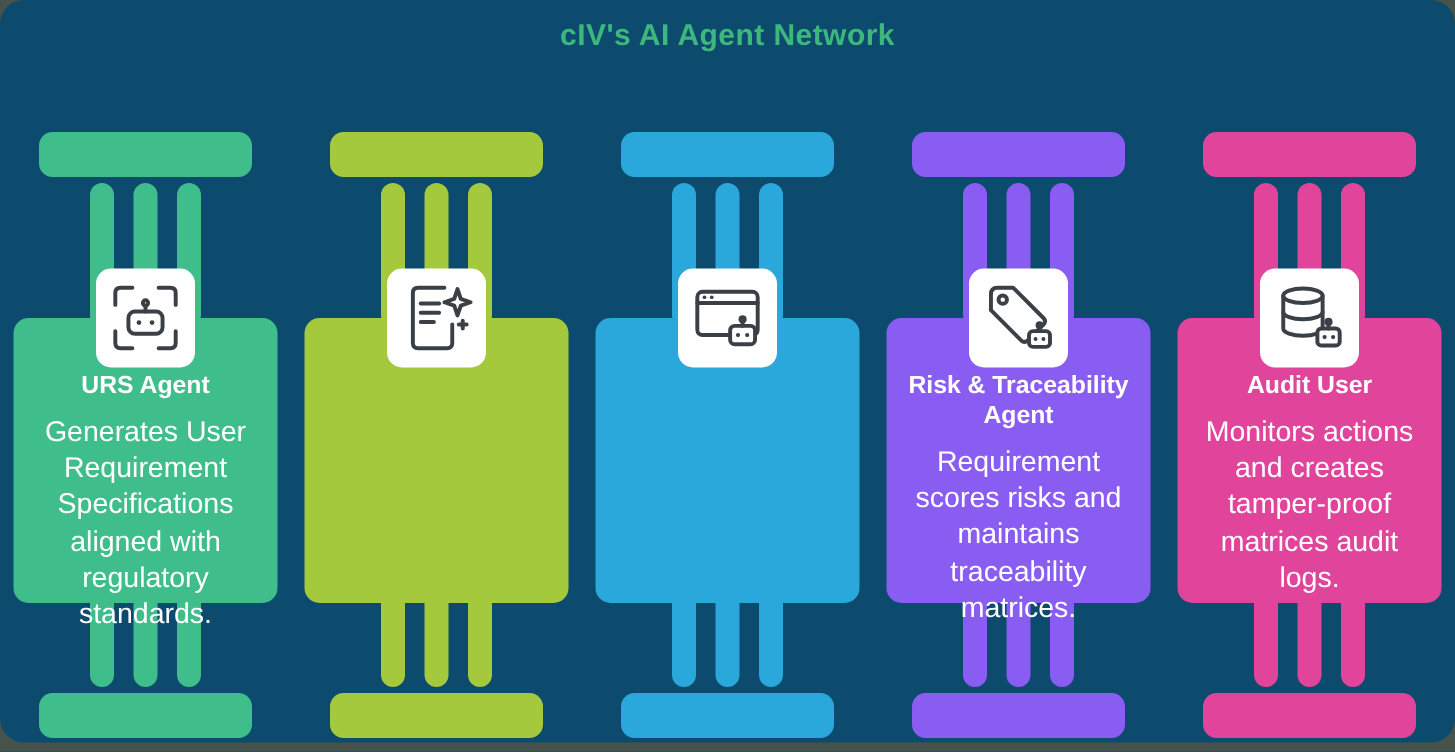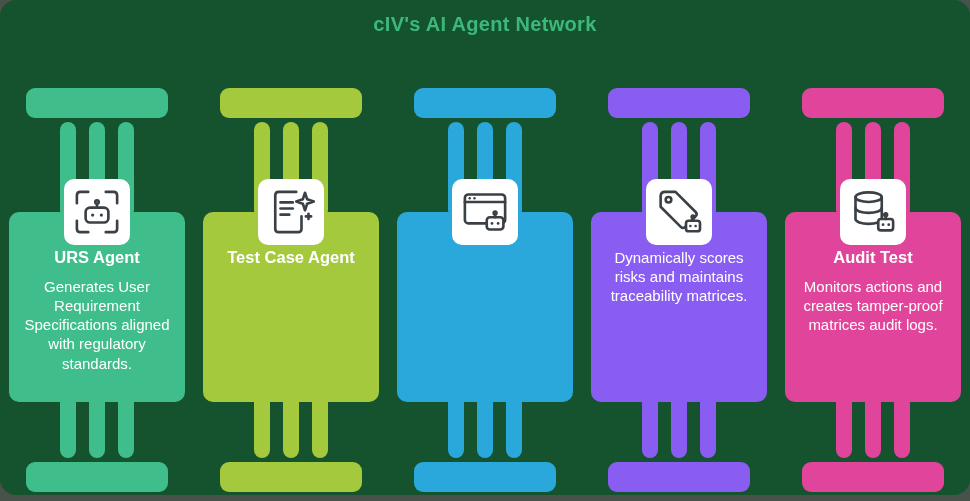--- a/index.html
+++ b/index.html
@@ -5,21 +5,21 @@
   * { margin:0; padding:0; box-sizing:border-box; }
   html,body { width:970px; height:501px; }
   body {
     font-family:"Liberation Sans", sans-serif;
     background:#47524a;
     position:relative;
     overflow:hidden;
   }
   .panel {
     position:absolute; left:0; right:0; top:0; bottom:6px;
-    background:#14532d; border-radius:16px;text-decoration:underline;
+    background:#0c4a6e; border-radius:16px;text-decoration:underline;
   }
   .main-title {
     position:absolute; top:13px; left:0; width:100%;
     text-align:center; font-size:20px; font-weight:bold;
     letter-spacing:.3px; color:var(--c,#3cb87d);
   }
   .row {
     position:absolute; top:88px; left:0; width:100%;
     display:flex; justify-content:center;
   }
@@ -37,21 +37,21 @@
   .bars.top { top:34px; height:96px; }
   .bars.bottom { top:306px; height:64px; }
   .bars i { display:block; width:16px; height:100%; border-radius:8px; background:var(--c); }
   .card {
     position:absolute; top:124px; left:50%; transform:translateX(-50%);
     width:176px; height:190px; border-radius:10px; background:var(--c);
     z-index:2; color:#ffffff; text-align:center;
     padding:36px 10px 10px 10px;
   }
   .card h2 { font-size:16.5px; font-weight:bold; line-height:1.2; margin-bottom:9px; }
-  .card p { font-size:15px; line-height:1.28; }
+  .card p { font-size:19px; line-height:1.28; }
   .icon-box {
     position:absolute; top:124px; left:50%; transform:translate(-50%,-50%);
     width:66px; height:66px; background:#ffffff; border-radius:10px;
     z-index:3; display:flex; align-items:center; justify-content:center;
   }
   .icon-box svg { width:56px; height:56px; stroke:#3a4046; stroke-width:3;
     fill:none; stroke-linecap:round; stroke-linejoin:round; }
   .icon-box svg .fl { fill:#3a4046; stroke:none; }
   .icon-box svg .wh { fill:#ffffff; }
 </style>
@@ -102,21 +102,20 @@
           <i></i>
           <i></i>
       </div>
       <div class="bars bottom">
         <i></i>
           <i></i>
           <i></i>
       </div>
       <div class="cap bottom"></div>
       <div class="card">
-        <h2>Test Case Agent</h2>
       </div>
       <div class="icon-box">
         <svg viewBox="0 0 64 64">
           <path d="M38 9 H18 Q14 9 14 13 V51 Q14 55 18 55 H40 Q44 55 44 51 V37"></path>
           <path d="M20 21 H34"></path>
             <path d="M20 28 H34"></path>
             <path d="M20 35 H30"></path>
           <path d="M48 10 L50.5 17.5 L58 20 L50.5 22.5 L48 30 L45.5 22.5 L38 20 L45.5 17.5 Z"></path>
           <path d="M52 34 V40 M49 37 H55"></path>
         </svg>
@@ -160,21 +159,22 @@
           <i></i>
           <i></i>
       </div>
       <div class="bars bottom">
         <i></i>
           <i></i>
           <i></i>
       </div>
       <div class="cap bottom"></div>
       <div class="card">
-        <p>Dynamically scores risks and maintains traceability matrices.</p>
+        <h2>Risk &amp; Traceability Agent</h2>
+        <p>Requirement scores risks and maintains traceability matrices.</p>
       </div>
       <div class="icon-box">
         <svg viewBox="0 0 64 64">
           <path d="M11 26 V14 Q11 9 16 9 H28 L51 32 Q53.5 34.5 51 37 L39 49 Q36.5 51.5 34 49 Z"></path>
           <circle cx="20" cy="18" r="3.2"></circle>
           <rect class="wh" x="40" y="42" width="16" height="12" rx="3"></rect>
           <circle class="fl" cx="45" cy="48" r="1.5"></circle>
           <circle class="fl" cx="51" cy="48" r="1.5"></circle>
           <path d="M48 42 V39"></path>
             <circle cx="48" cy="37.5" r="1.5"></circle>
@@ -189,21 +189,21 @@
           <i></i>
           <i></i>
       </div>
       <div class="bars bottom">
         <i></i>
           <i></i>
           <i></i>
       </div>
       <div class="cap bottom"></div>
       <div class="card">
-        <h2>Audit Test</h2>
+        <h2>Audit User</h2>
         <p>Monitors actions and creates tamper-proof matrices audit logs.</p>
       </div>
       <div class="icon-box">
         <svg viewBox="0 0 64 64">
           <ellipse cx="27" cy="15" rx="15" ry="5.5"></ellipse>
           <path d="M12 15 V40 A15 5.5 0 0 0 42 40 V15"></path>
           <path d="M12 27.5 A15 5.5 0 0 0 42 27.5"></path>
           <rect class="wh" x="38" y="40" width="17" height="13" rx="3"></rect>
           <circle class="fl" cx="43.5" cy="46.5" r="1.6"></circle>
           <circle class="fl" cx="50" cy="46.5" r="1.6"></circle>

